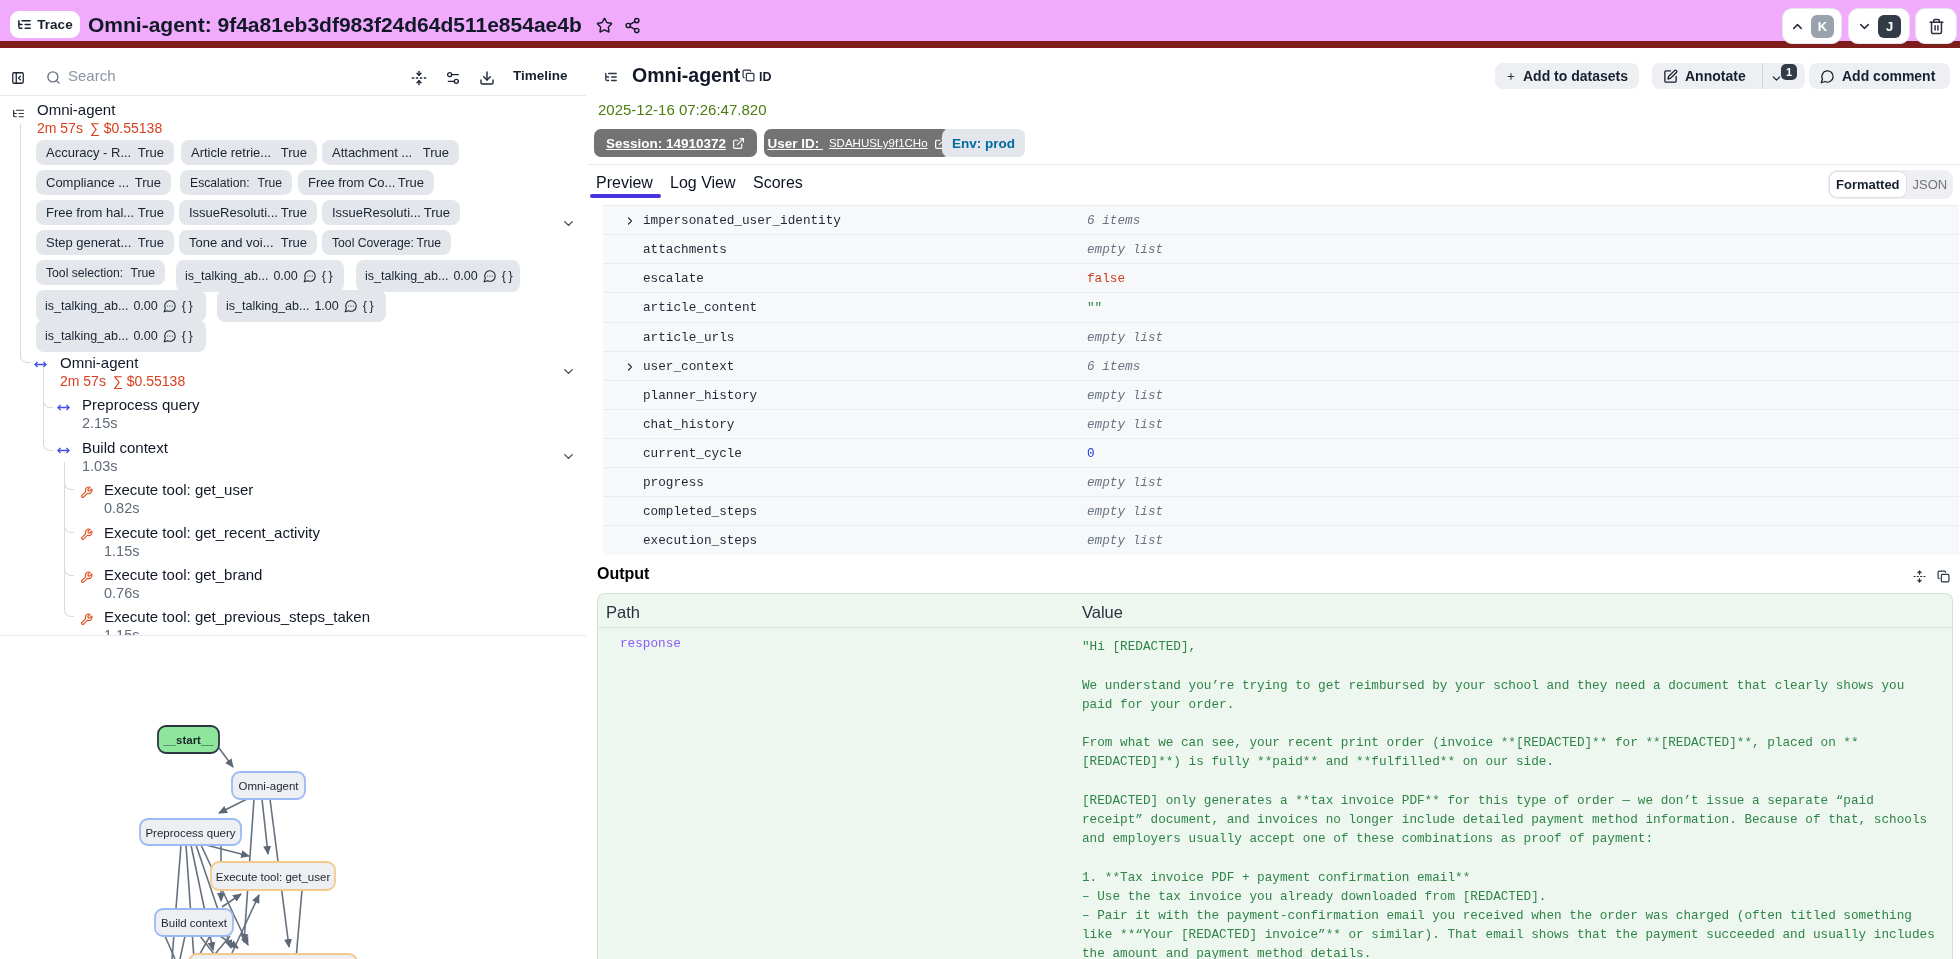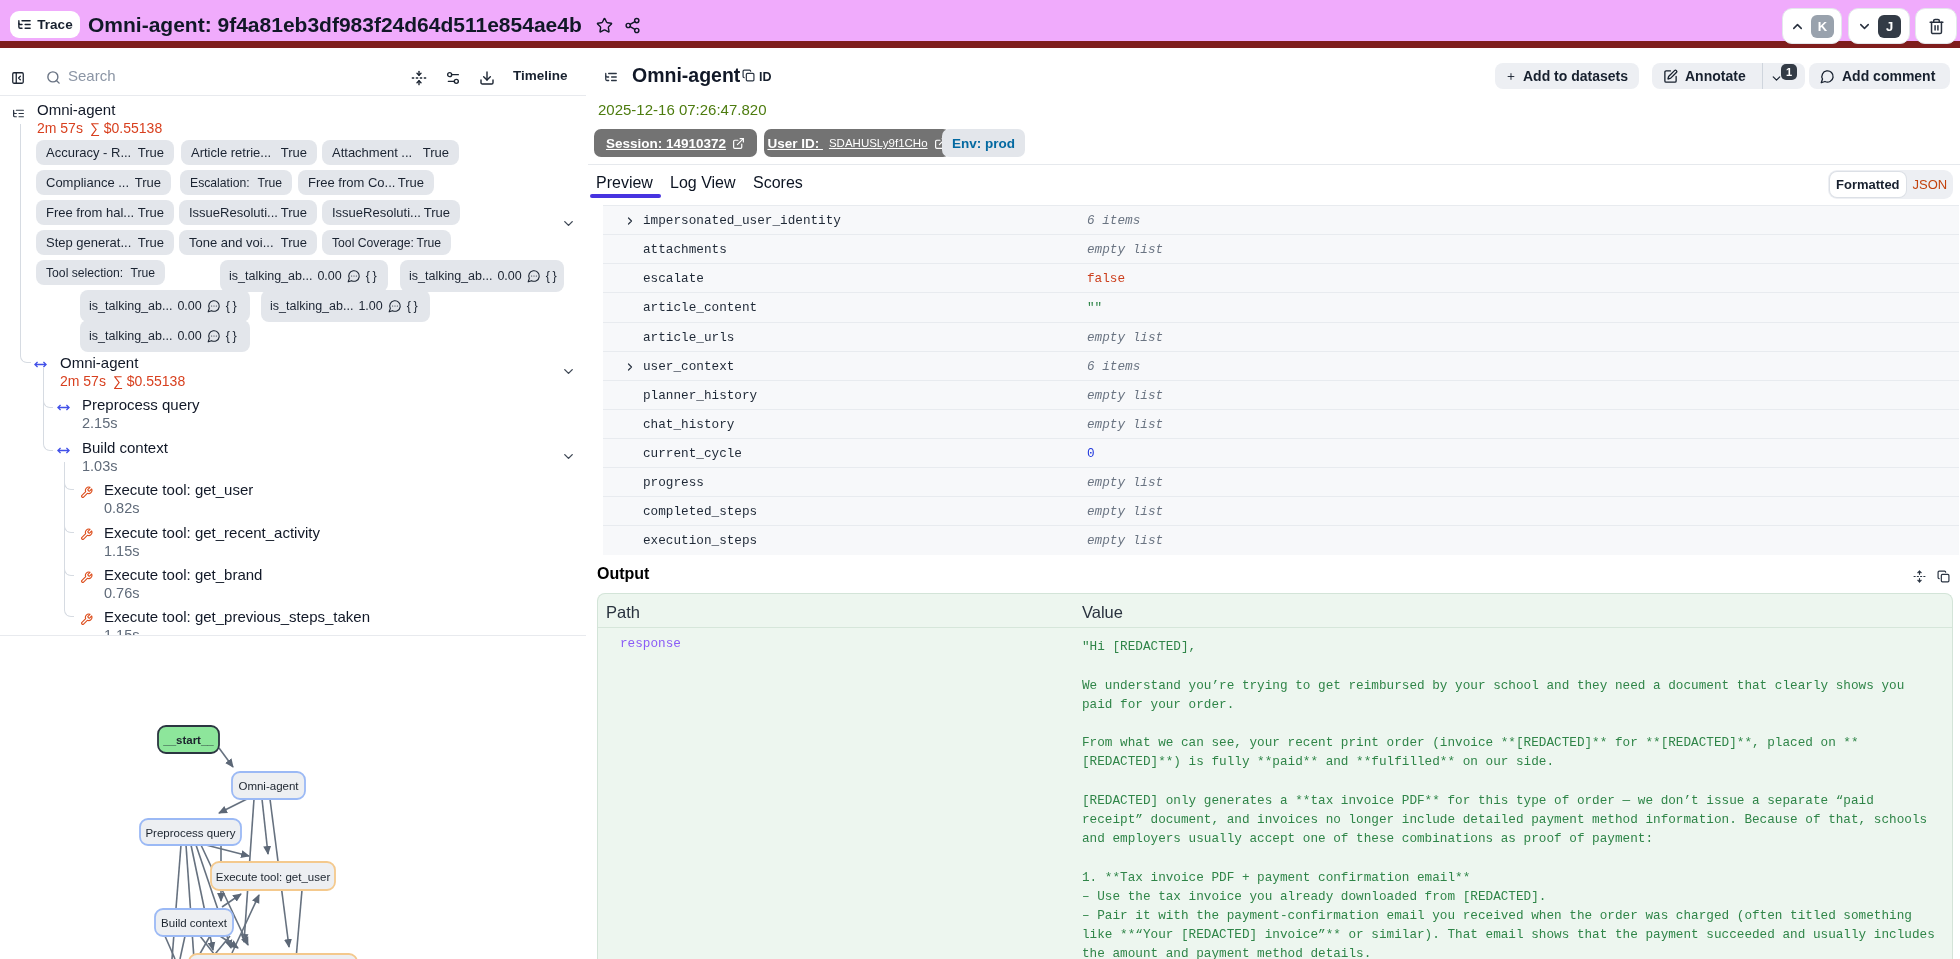--- a/index.html
+++ b/index.html
@@ -16,37 +16,37 @@
 #left{position:absolute;left:0;top:48px;width:617px;height:911px;background:#fff;border-right:1px solid #e3e6ea;}
 #lefthead{position:absolute;left:0;top:0;width:586px;height:48px;border-bottom:1px solid #e8eaee;}
 #searchtxt{position:absolute;left:68px;top:19px;font-size:15px;color:#8b95a5;}
 #timelinetxt{position:absolute;left:513px;top:19.5px;font-size:13.5px;font-weight:700;color:#18212f;}
 #tree{position:absolute;left:0;top:48px;width:586px;height:540px;overflow:hidden;border-bottom:1px solid #e8eaee;}
 .tlabel{position:absolute;font-size:15px;color:#111827;white-space:nowrap;}
 .tdur{position:absolute;font-size:14px;color:#d8401f;white-space:nowrap;}
 .tgray{position:absolute;font-size:14.5px;color:#5f6a79;white-space:nowrap;}
 .pill{position:absolute;height:25px;background:#e3e6eb;border-radius:8px;display:flex;align-items:center;font-size:13px;color:#1b2432;padding:2px 10px;justify-content:space-between;white-space:nowrap;}
 .pill svg{flex-shrink:0;}
-.pill.jt{font-size:12.5px;padding:16px 9px;margin-left:44px;}
+.pill.jt{font-size:12.5px;padding:16px 9px;}
 .pill.sm{font-size:12.2px;}
 .gline{position:absolute;background:#d6dbe2;width:1px;}
 .elb{position:absolute;border-left:1px solid #d6dbe2;border-bottom:1px solid #d6dbe2;border-bottom-left-radius:7px;}
 .chev{position:absolute;}
 #graph{position:absolute;left:0;top:589px;width:586px;height:322px;}
 
 #right{position:absolute;left:588px;top:48px;width:1372px;height:911px;background:#fff;}
 #rtitle{position:absolute;left:44px;top:15.5px;font-size:19.5px;font-weight:700;color:#111827;}
 #rdate{position:absolute;left:10px;top:53px;font-size:15px;color:#4d7c0f;}
 .badge{position:absolute;top:81px;height:28px;border-radius:7px;display:flex;align-items:center;color:#fff;font-size:13.5px;font-weight:700;gap:6px;}
 .bdark{background:#737373;text-decoration:underline;}
 .rbtn{position:absolute;top:15px;height:26px;background:#edeff3;border-radius:8px;display:flex;align-items:center;justify-content:flex-start;padding:0 11px;gap:7px;font-size:14px;font-weight:600;color:#17202e;white-space:nowrap;}
 #tabs{position:absolute;left:0;top:116px;width:1372px;height:35px;border-top:1px solid #e6e9ed;}
 #fmtjson{position:absolute;left:1240px;top:5px;width:125px;height:29px;background:#edeff3;border-radius:9px;display:flex;align-items:center;padding:2px;}
 #fmtpill{background:#fff;border-radius:7px;height:25px;display:flex;align-items:center;padding:0 6px;font-size:13px;font-weight:700;color:#17202e;box-shadow:0 0 0 1px #dce0e6;}
-#jsontxt{font-size:13px;font-weight:500;color:#c2410c;padding:0 7px;}
+#jsontxt{font-size:13px;font-weight:500;color:#737373;padding:0 7px;}
 .tab{position:absolute;top:9px;font-size:16px;color:#0c1422;}
 #tabunder{position:absolute;left:2px;top:146px;width:71px;height:4px;background:#4733e0;border-radius:2px;}
 #itable{position:absolute;left:15px;top:157px;width:1356px;height:350px;background:#f7f8fa;}
 .irow{position:absolute;left:0;width:1356px;height:29px;border-top:1px solid #e8ebef;}
 .ikey{position:absolute;left:40px;top:7px;font-family:"Liberation Mono",monospace;font-size:12.7px;color:#1e2836;}
 .ival{position:absolute;left:484px;top:7px;font-family:"Liberation Mono",monospace;font-size:12.7px;}
 .vgray{color:#6a7482;font-style:italic;}
 .ichev{position:absolute;left:21px;top:9px;}
 #outhead{position:absolute;left:9px;top:517px;font-size:16px;font-weight:700;color:#000000;}
 #otable{position:absolute;left:9px;top:545px;width:1356px;height:366px;background:#edf6ef;border:1px solid #d3e4d8;border-radius:8px 8px 0 0;border-bottom:none;}

